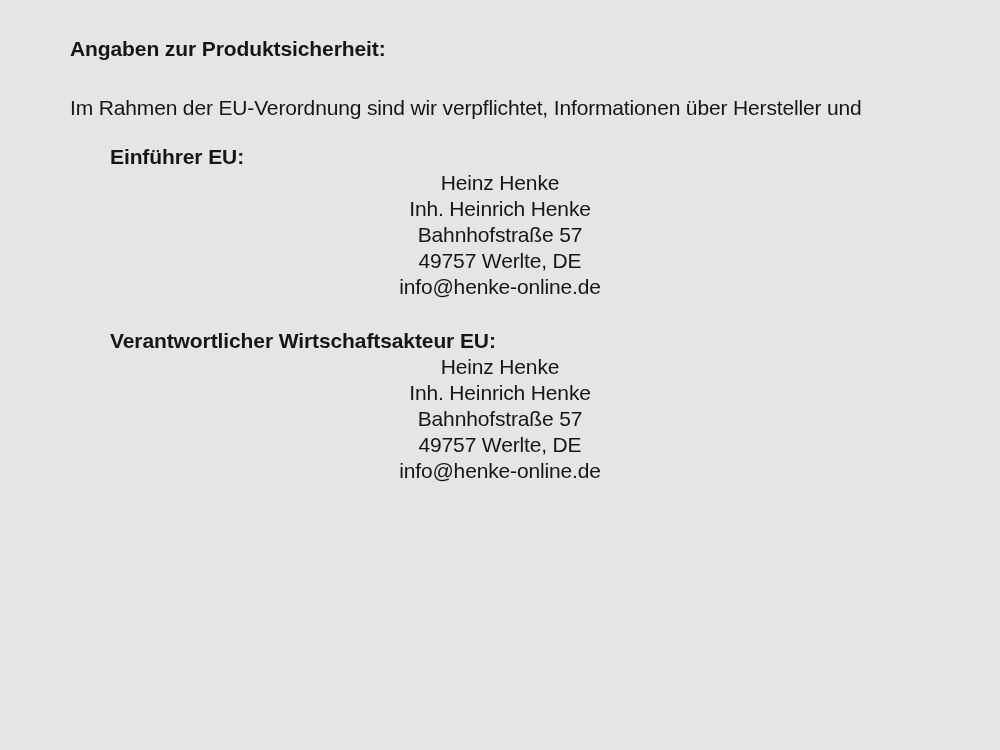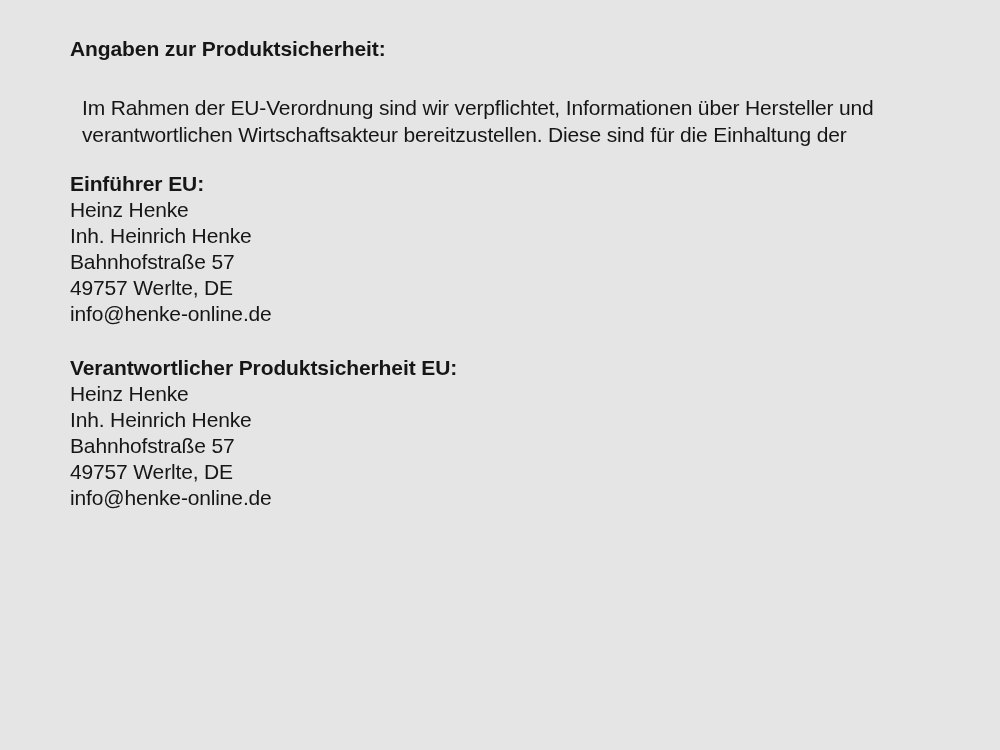--- a/index.html
+++ b/index.html
@@ -20,67 +20,68 @@
     box-sizing: border-box;
   }
   .title {
     font-size: 21px;
     font-weight: bold;
     line-height: 26px;
     margin: 0 0 32px 0;
     letter-spacing: -0.1px;
   }
   .intro {
-    margin: 0 0 23px 12px;
+    margin: 0 0 23px 0;
   }
   .intro-line {
     font-size: 21px;
     line-height: 27px;
     letter-spacing: -0.15px;
     white-space: nowrap;
   }
   .section {
     margin: 0 0 28px 0;
   }
   .section-heading {
     font-size: 21px;
     font-weight: bold;
     line-height: 26px;
     letter-spacing: -0.1px;
+    margin-left: 40px;
   }
   .address-line {
     font-size: 21px;
     line-height: 26px;
     letter-spacing: -0.15px;
     white-space: nowrap;
+    text-align: center;
   }
 </style>
 </head>
 <body>
 
 <main class="content">
 
   <h1 class="title">Angaben zur Produktsicherheit:</h1>
 
   <div class="intro">
     <div class="intro-line">Im Rahmen der EU-Verordnung sind wir verpflichtet, Informationen über Hersteller und</div>
-    <div class="intro-line">verantwortlichen Wirtschaftsakteur bereitzustellen. Diese sind für die Einhaltung der</div>
   </div>
 
   <section class="section">
     <div class="section-heading">Einführer EU:</div>
     <div class="address-line">Heinz Henke</div>
     <div class="address-line">Inh. Heinrich Henke</div>
     <div class="address-line">Bahnhofstraße 57</div>
     <div class="address-line">49757 Werlte, DE</div>
     <div class="address-line">info@henke-online.de</div>
   </section>
 
   <section class="section">
-    <div class="section-heading">Verantwortlicher Produktsicherheit EU:</div>
+    <div class="section-heading">Verantwortlicher Wirtschaftsakteur EU:</div>
     <div class="address-line">Heinz Henke</div>
     <div class="address-line">Inh. Heinrich Henke</div>
     <div class="address-line">Bahnhofstraße 57</div>
     <div class="address-line">49757 Werlte, DE</div>
     <div class="address-line">info@henke-online.de</div>
   </section>
 
 </main>
 
 </body></html>

